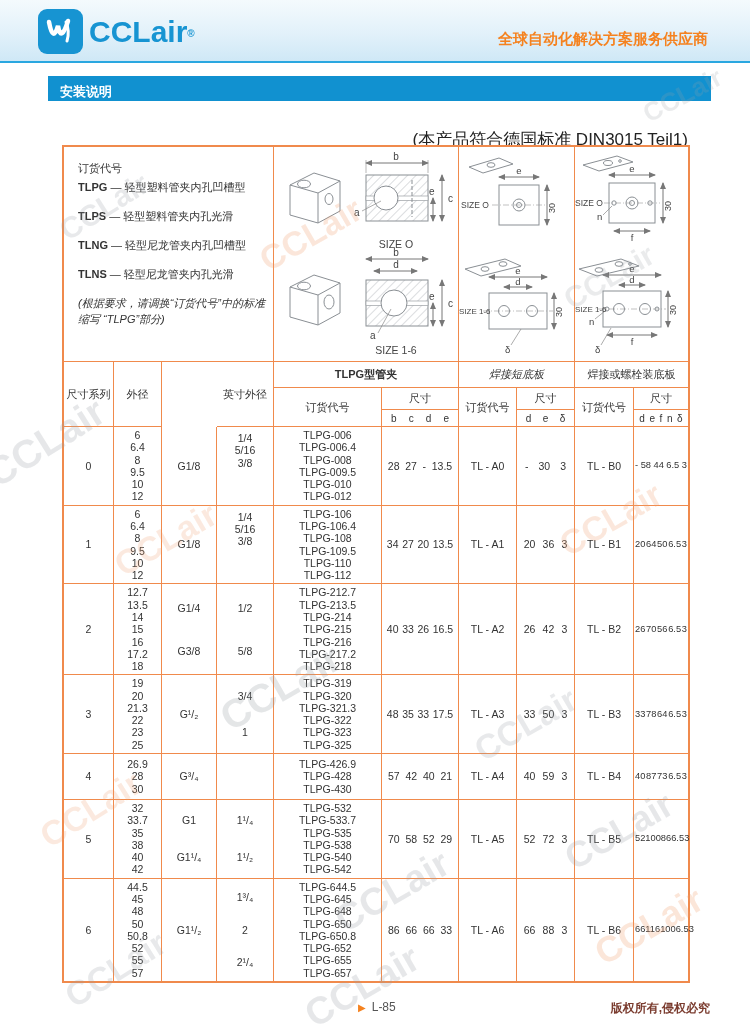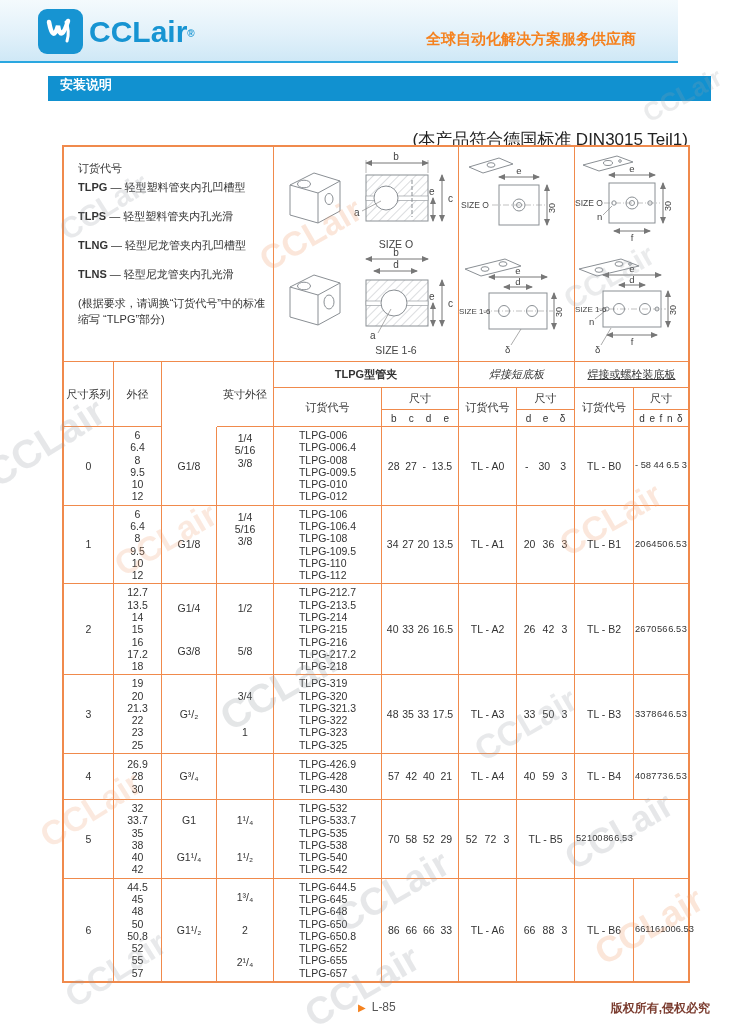--- a/index.html
+++ b/index.html
@@ -11,77 +11,77 @@
   }
   *{margin:0;padding:0;box-sizing:border-box;}
   html,body{width:750px;height:1035px;}
   body{
     position:relative;width:750px;height:1035px;background:#fff;
     font-family:"Liberation Sans","DejaVu Sans",sans-serif;color:var(--txt);
     overflow:hidden;
   }
   
   .hdr{
-    position:absolute;left:0;top:0;width:678px;height:63px;
+    position:absolute;left:0;top:0;width:750px;height:63px;
     background:linear-gradient(180deg,#f4fafd 0%,#e2f1fa 55%,#cfe8f6 100%);
     border-bottom:2px solid #2aa7e0;
   }
   .logo{position:absolute;left:38px;top:9px;display:flex;align-items:flex-start;}
   .logo-box{width:45px;height:45px;background:var(--blue);border-radius:9px;display:flex;align-items:center;justify-content:center;}
   .logo-word{font-size:30px;font-weight:bold;color:var(--blue);line-height:45px;margin-left:6px;letter-spacing:0;}
   .logo-reg{font-size:10px;color:var(--blue);vertical-align:top;position:relative;top:2px;}
   .tagline{position:absolute;right:42px;top:30px;font-size:15px;font-weight:bold;color:var(--org);}
   
   .secbar{
     position:absolute;left:48px;top:76px;width:663px;height:25px;background:var(--bar);
-    color:#fff;font-size:13px;font-weight:bold;display:flex;align-items:flex-start;padding-left:12px;
+    color:#fff;font-size:13px;font-weight:bold;display:flex;align-items:flex-end;padding-left:12px;
   }
   
   .stdnote{position:absolute;top:128px;right:62px;font-size:17px;color:#222;}
   
   .tablewrap{position:absolute;left:62px;top:145px;width:628px;border:2px solid var(--ob);background:#fff;}
   .grid-cols{display:grid;grid-template-columns:50px 48px 55px 57px 108px 77px 58px 58px 59px 54px;}
   .tsec{display:grid;grid-template-columns:210px 185px 116px 113px;height:215px;border-bottom:1px solid var(--ob);}
   .tsec>div{border-right:1px solid var(--ob);overflow:hidden;}
   .tsec>div:last-child{border-right:none;}
   .intro{padding:14px 8px 6px 14px;font-size:11px;color:#333;}
   .intro .ttl{margin-bottom:4px;}
   .intro .itm{margin-bottom:14px;}
   .intro .itm b{font-weight:bold;}
-  .intro .note{margin-top:6px;line-height:1.45;}
+  .intro .note{margin-top:6px;line-height:1.45;font-style:italic;}
   .thead{grid-template-rows:26px 22px 17px;}
   .th{border-right:1px solid var(--ob);border-bottom:1px solid var(--ob);
       display:flex;align-items:center;justify-content:center;font-size:11px;color:#333;text-align:center;}
   .th.noR{border-right:none;}
   .th-series{grid-area:1/1/4/2;}
   .th-od{grid-area:1/2/4/3;}
   .th-gi{grid-area:1/3/4/4;}
   .th-go{grid-area:1/4/4/5;}
   .th-gclamp{grid-area:1/5/2/7;font-weight:bold;}
   .th-gpa{grid-area:1/7/2/9;font-style:italic;}
-  .th-gpb{grid-area:1/9/2/11;text-decoration:underline;}
+  .th-gpb{grid-area:1/9/2/11;}
   .th-oc1{grid-area:2/5/4/6;}
   .th-d1{grid-area:2/6/3/7;}
   .th-l1{grid-area:3/6/4/7;}
   .th-oc2{grid-area:2/7/4/8;}
   .th-d2{grid-area:2/8/3/9;}
   .th-l2{grid-area:3/8/4/9;}
   .th-oc3{grid-area:2/9/4/10;}
   .th-d3{grid-area:2/10/3/11;}
   .th-l3{grid-area:3/10/4/11;}
   .letters{display:flex;justify-content:space-around;align-items:center;font-size:10px;padding:0 3px;}
   .letters span{display:block;}
   
   .trow{border-bottom:1px solid var(--ob);}
   .trow:last-child{border-bottom:none;}
   .td{border-right:1px solid var(--ob);display:flex;flex-direction:column;align-items:center;justify-content:center;
       font-size:10.5px;line-height:1.17;color:#333;padding:2px 1px;text-align:center;}
   .td.noR{border-right:none;}
   .td.codes{align-items:center;}
-  .td.codes .lines{text-align:left;}
+  .td.codes .lines{text-align:center;}
   .td.nums{flex-direction:row;justify-content:space-around;align-items:center;padding:0 3px;}
   .td.nums5{font-size:9.3px;padding:0 1px;justify-content:space-between;}
   .td.topclu{justify-content:flex-start;padding-top:5px;}
   .td.spread{justify-content:space-around;}
   
   svg{display:block;}
   svg text{font-family:"Liberation Sans","DejaVu Sans",sans-serif;fill:#444;}
   
   .footer-page{position:absolute;left:358px;top:1000px;font-size:12px;color:#555;display:flex;align-items:center;gap:6px;}
   .footer-page .tri{color:var(--org);font-size:10px;}
@@ -586,20 +586,21 @@
             <div>TLPG-540</div>
             <div>TLPG-542</div>
           </div>
         </div>
         <div class="td nums">
           <span>70</span>
           <span>58</span>
           <span>52</span>
           <span>29</span>
         </div>
+        <div class="td ">TL - A5</div>
         <div class="td nums">
           <span>52</span>
           <span>72</span>
           <span>3</span>
         </div>
         <div class="td ">TL - B5</div>
         <div class="td nums nums5 noR">
           <span>52</span>
           <span>100</span>
           <span>86</span>

